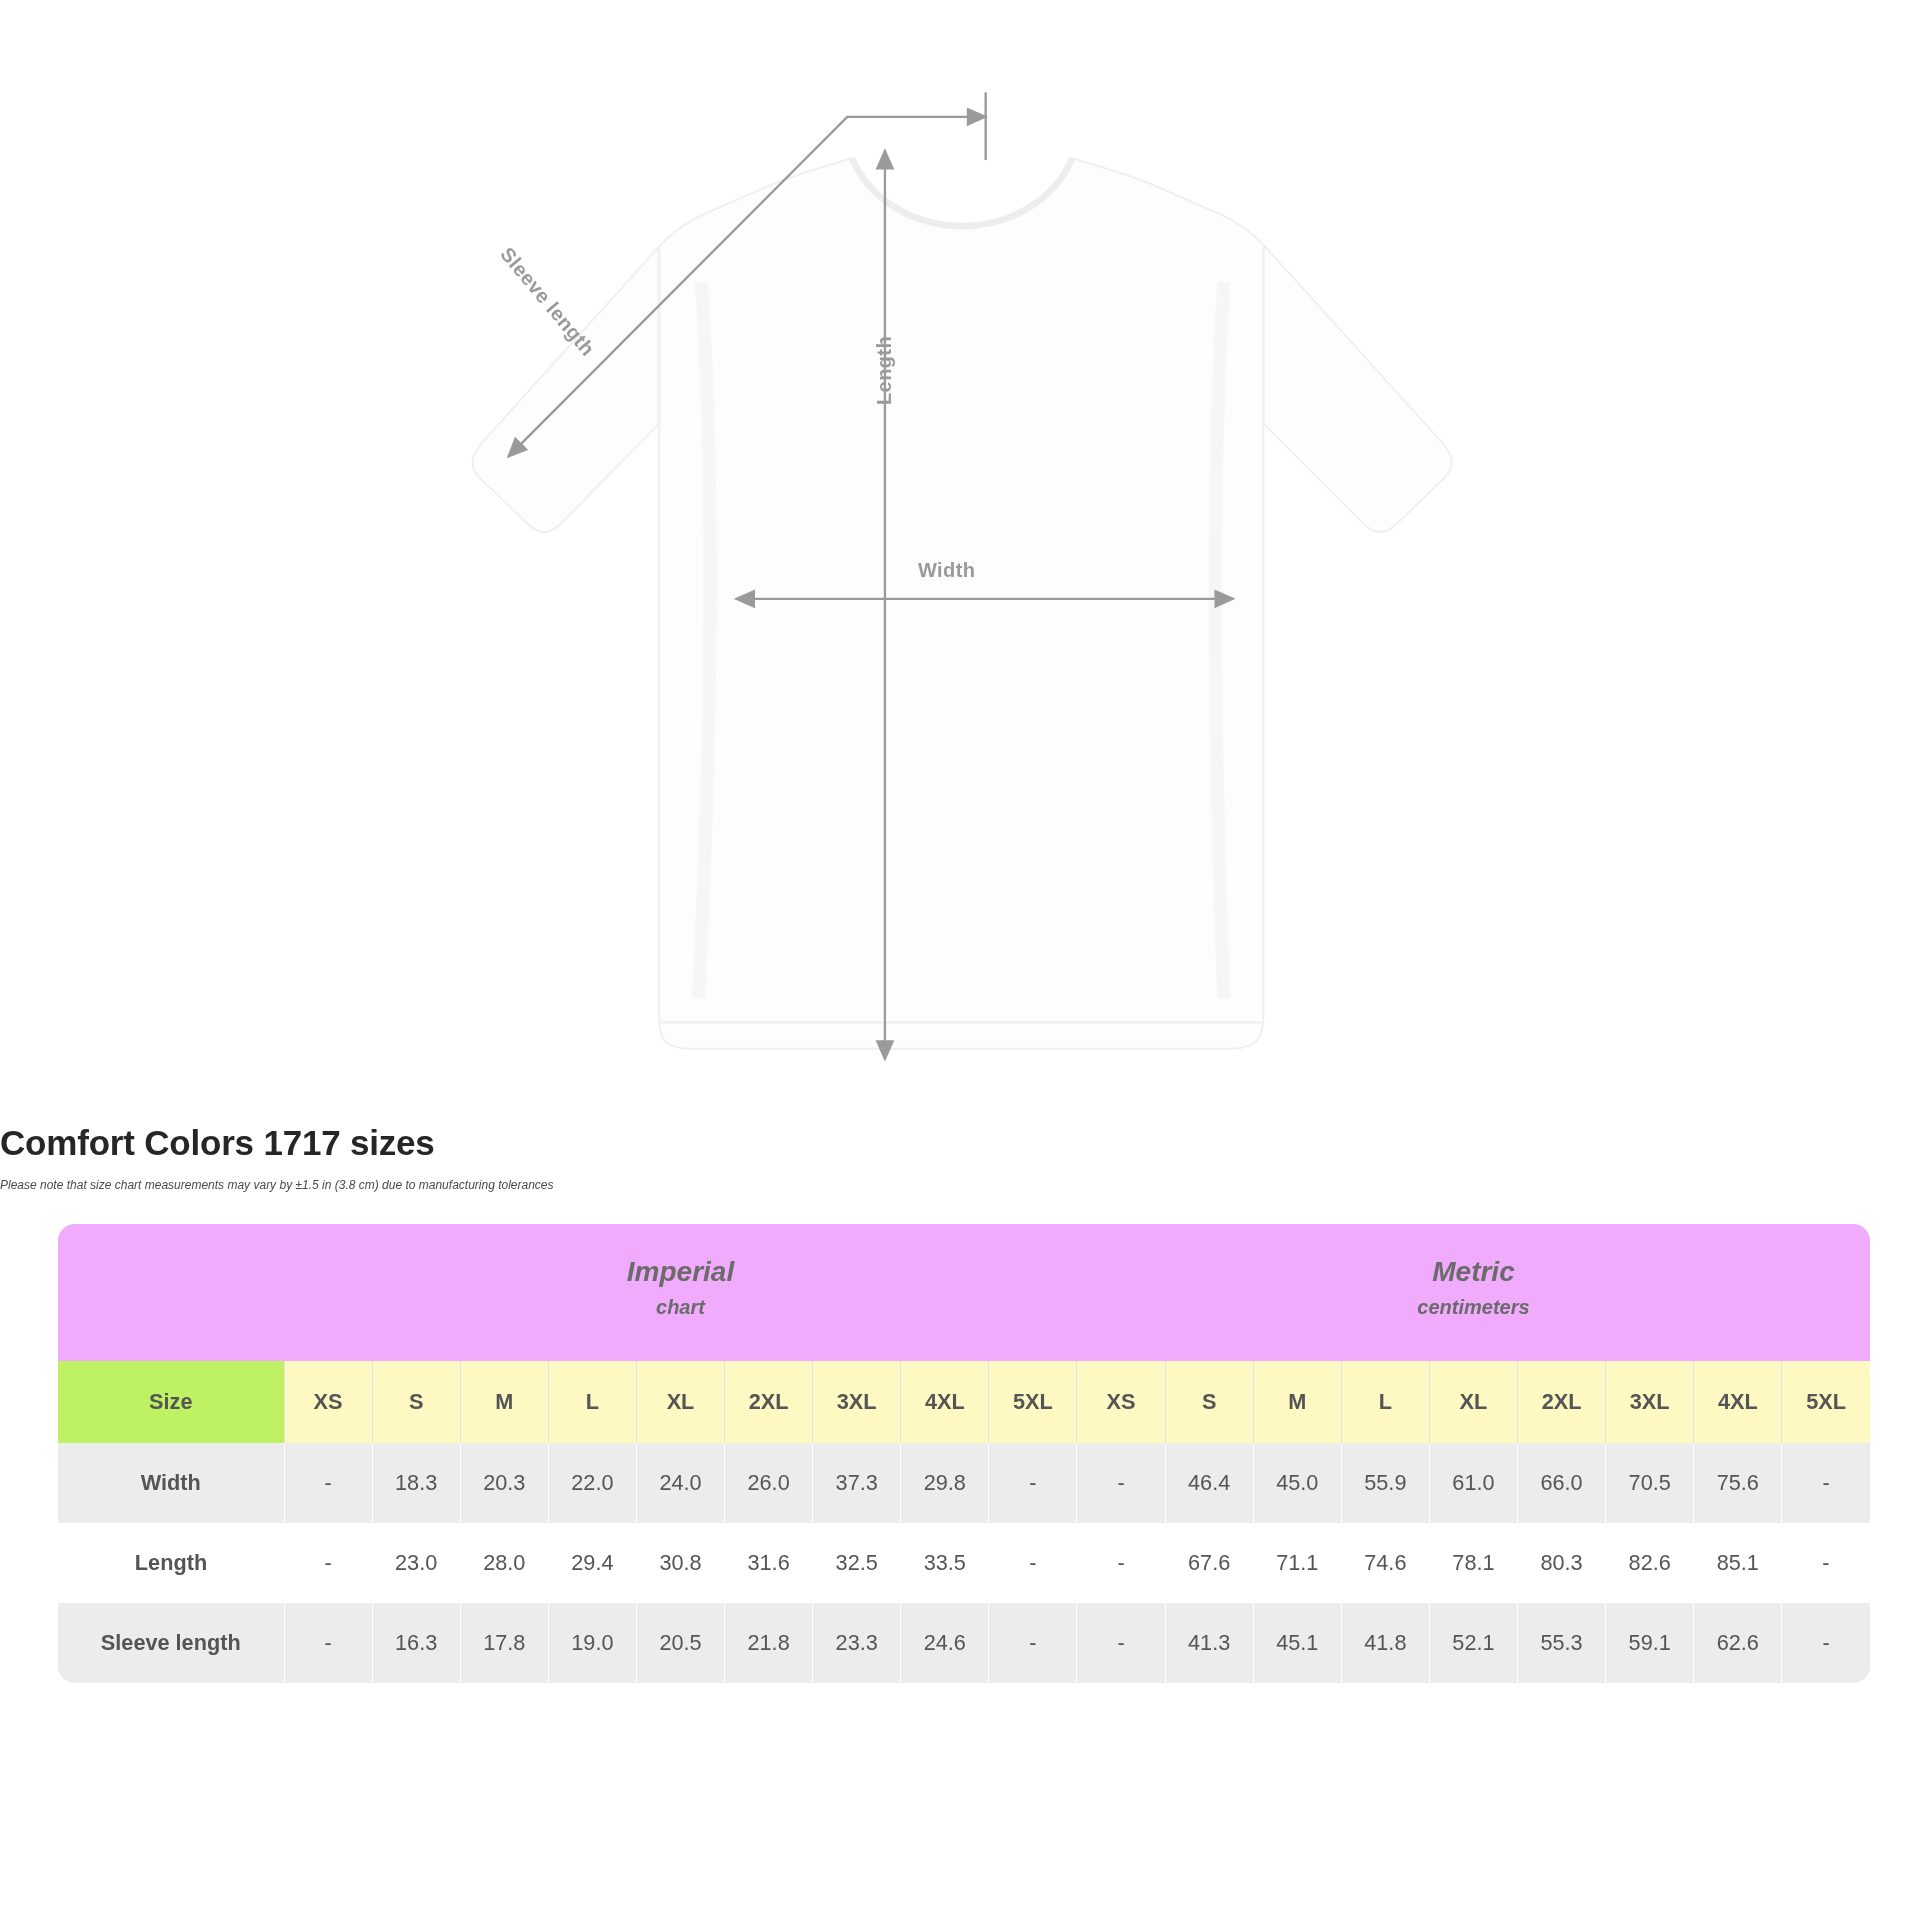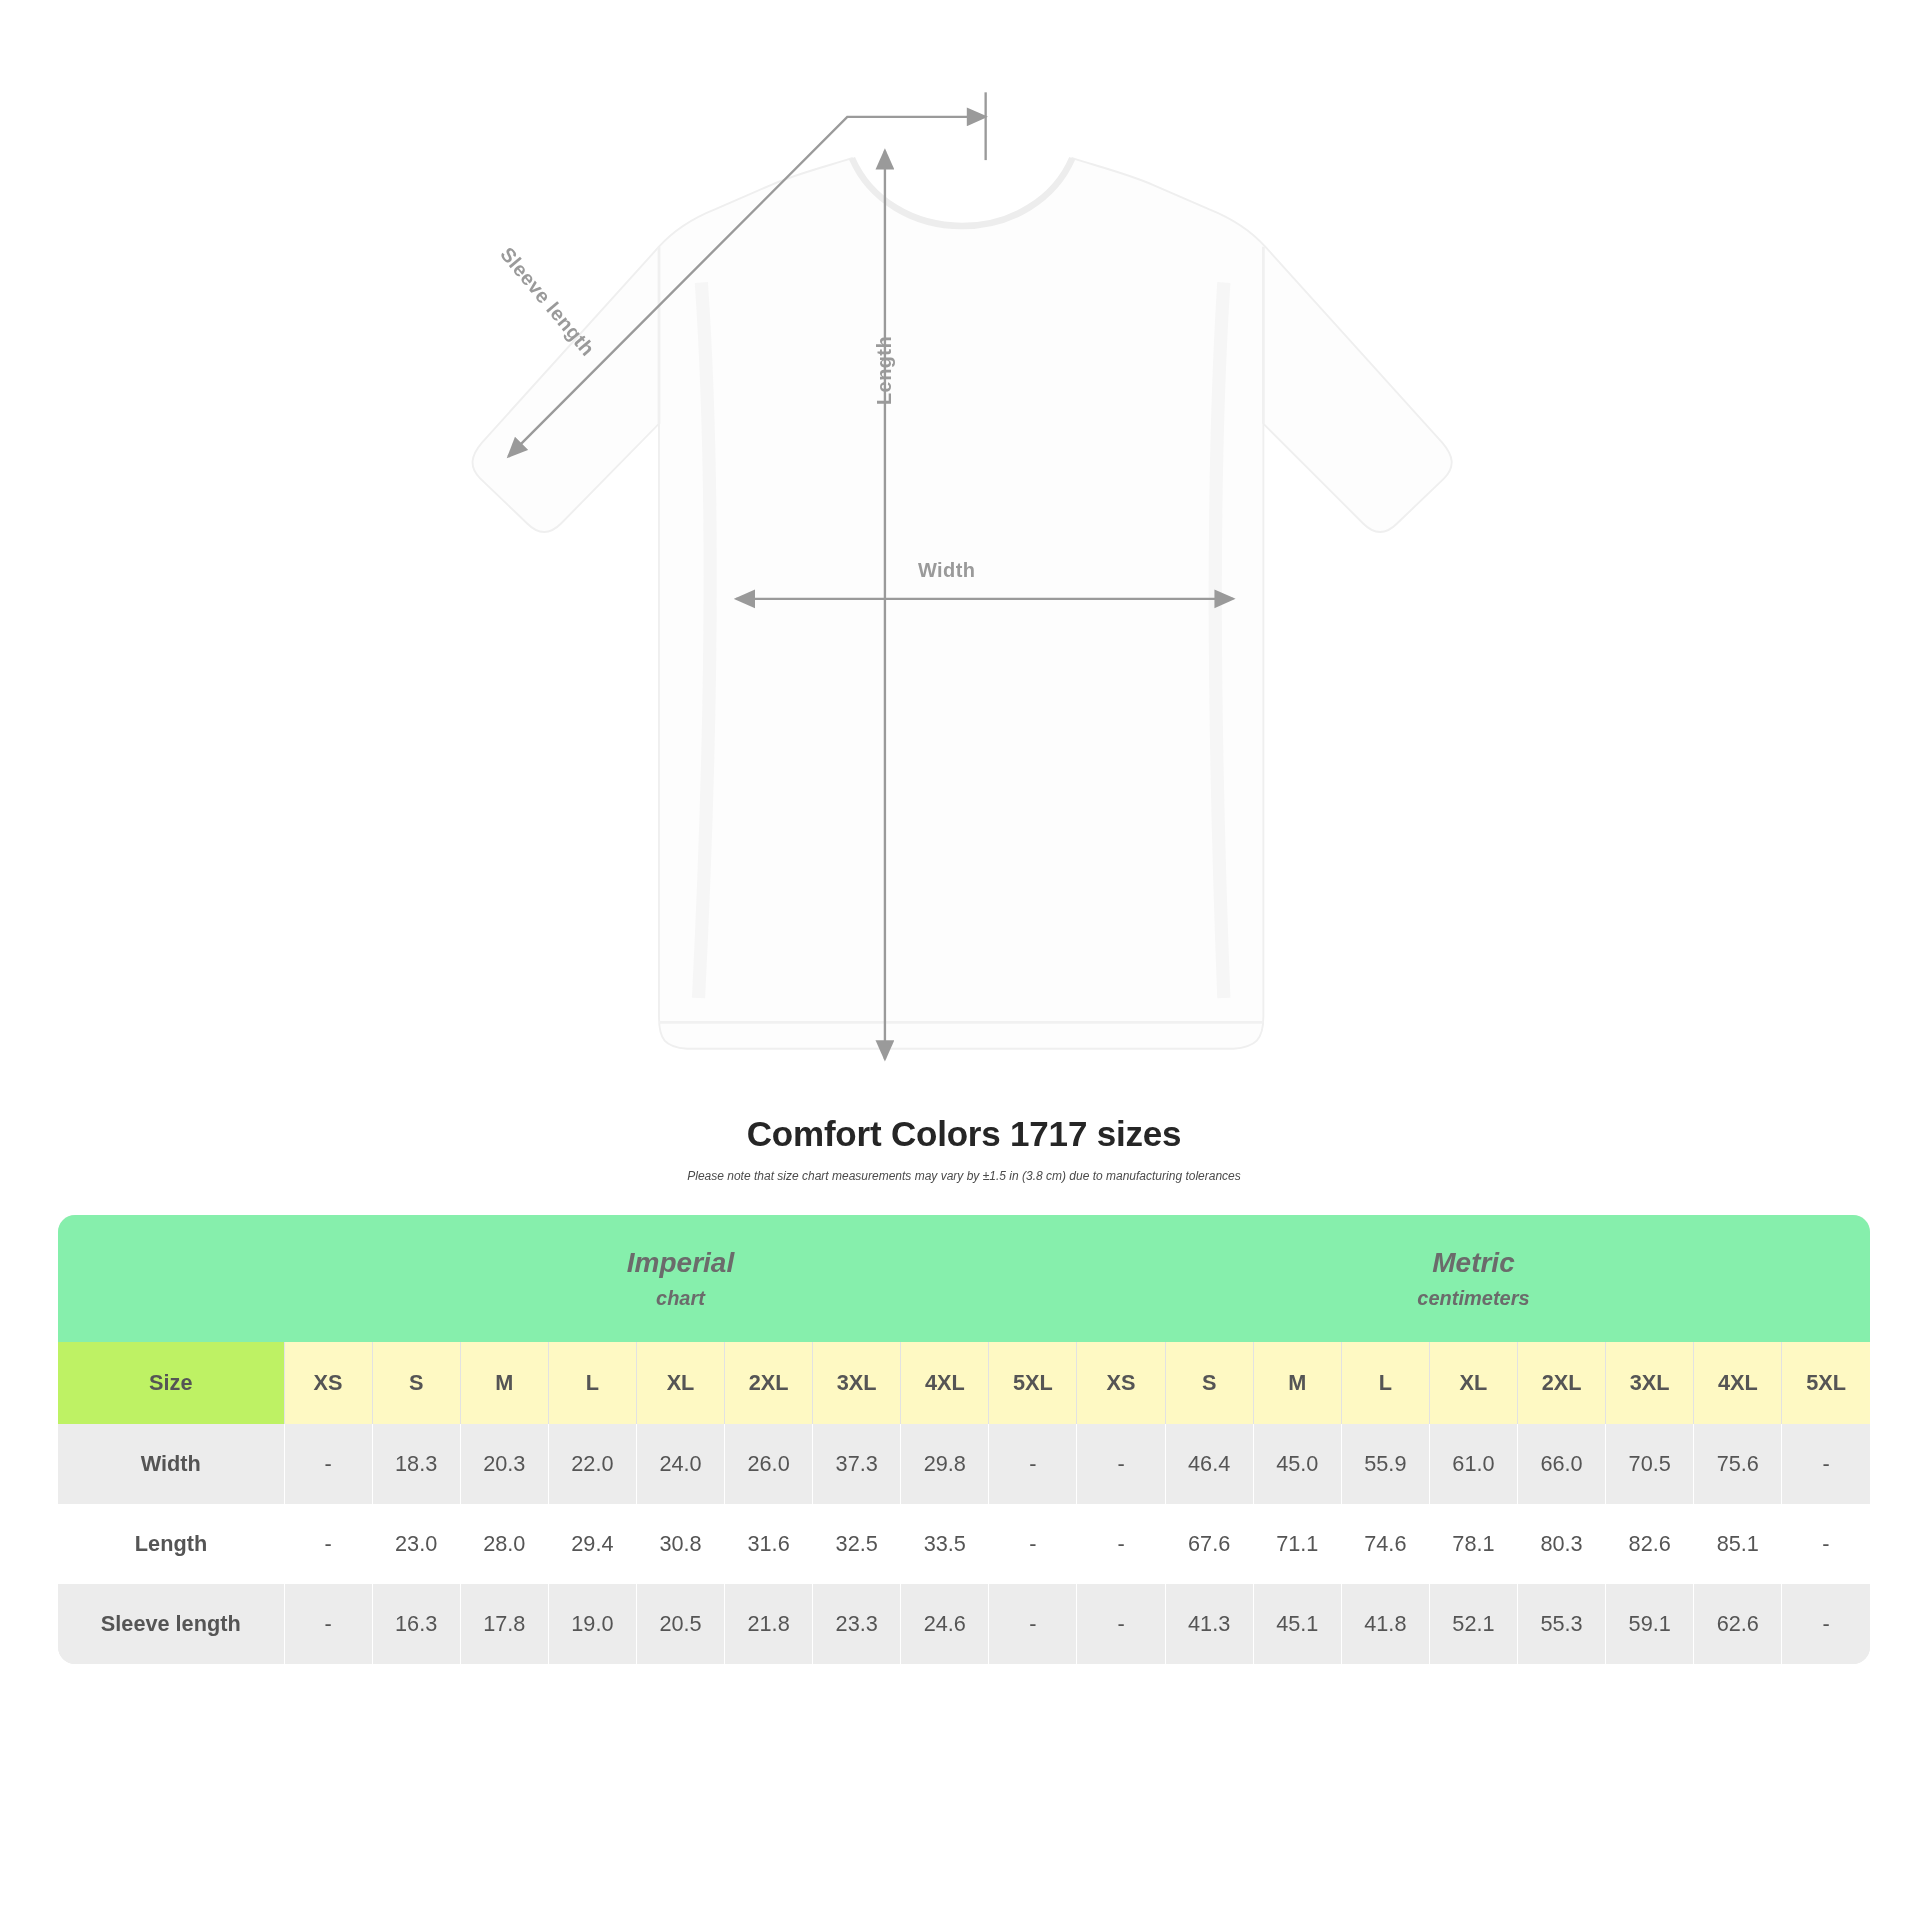--- a/index.html
+++ b/index.html
@@ -53,22 +53,21 @@
   }
   .dim-label.sleeve-label {
     left: 513px;
     top: 243px;
     transform: rotate(50deg);
     transform-origin: left top;
   }
 
   
   .title-block {
-    text-align: center;
-    margin-top: 3px;
+    margin-top: 12px;
   }
   .chart-title {
     font-size: 35px;
     font-weight: bold;
     color: #262626;
     margin: 0 0 15px 0;
     letter-spacing: -0.2px;
   }
   .chart-note {
     font-size: 12px;
@@ -91,22 +90,22 @@
   }
   table.size-table td, table.size-table th {
     text-align: center;
     vertical-align: middle;
     font-size: 21.7px;
     color: #555555;
     border: none;
   }
   
   .unit-row th {
-    padding: 32px 0 32px 0;
-    background: #86efac;
+    padding: 32px 0 42px 0;
+    background: #f0abfc;
   }
   .unit-name {
     font-size: 28px;
     font-style: italic;
     font-weight: bold;
     color: #6b6b6b;
     display: block;
     margin-bottom: 7.5px;
   }
   .unit-sub {

